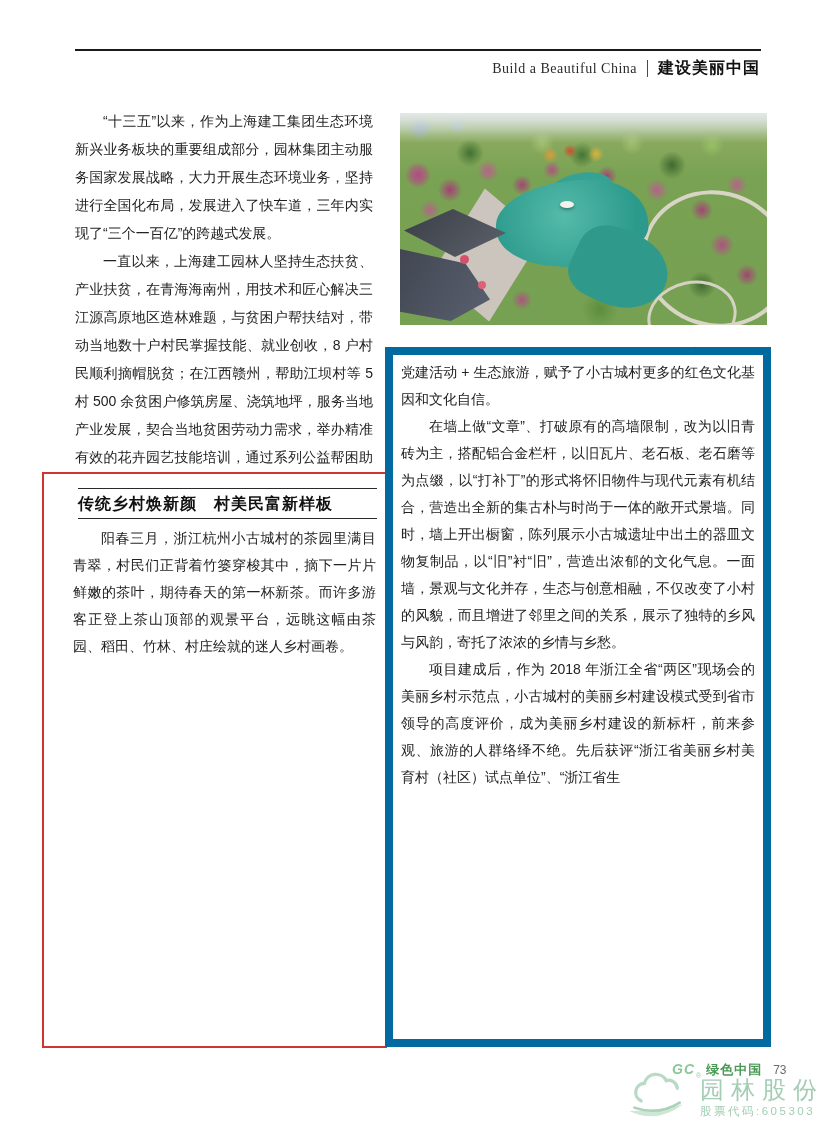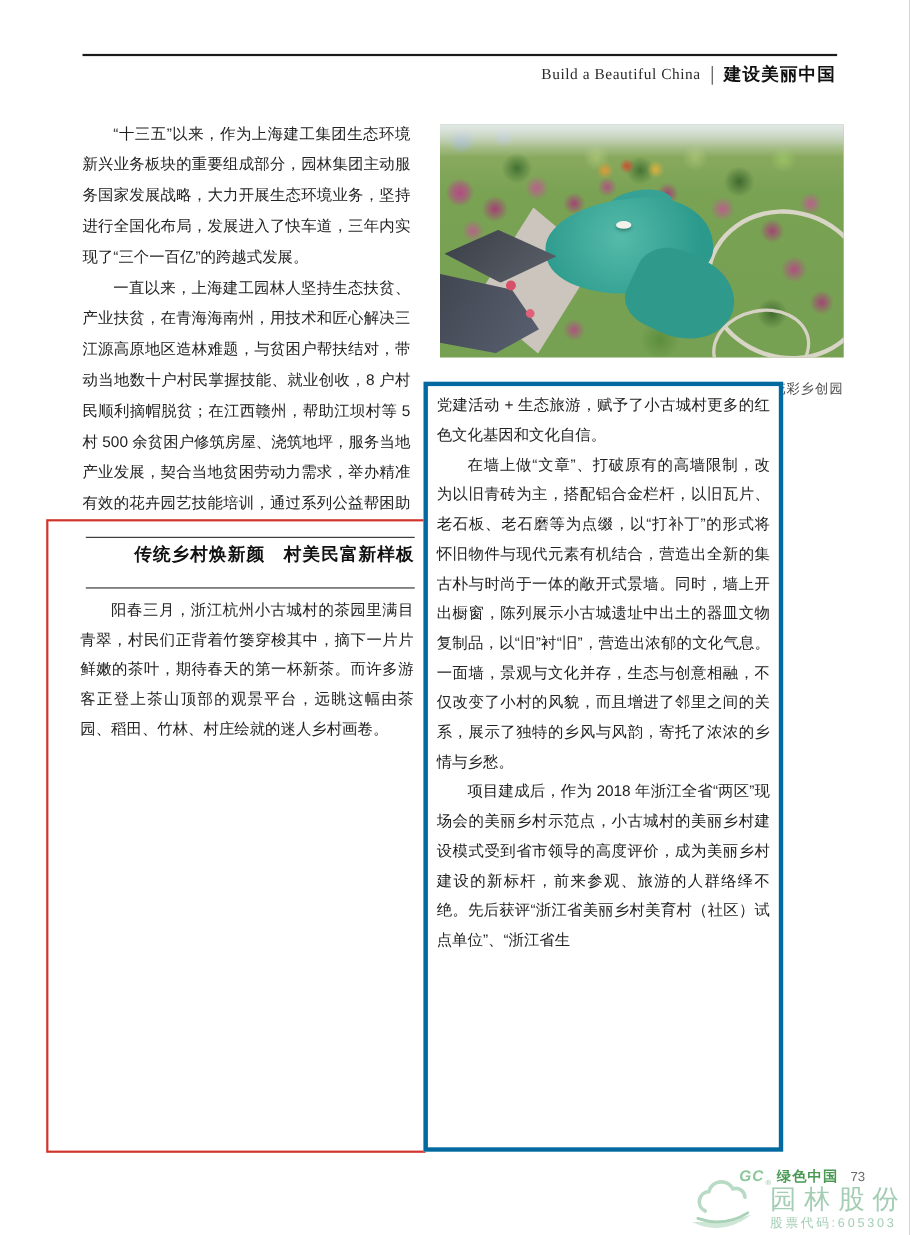--- a/index.html
+++ b/index.html
@@ -25,30 +25,30 @@
   .boxtext p.noindent { text-indent:0; }
 
   .left-col { position:absolute; left:75px; top:107px; width:298px; }
 
   
   .redbox-left {
     position:absolute; left:42px; top:472px; width:345px; height:576px;
     border:2px solid #d0342c; background:#fff;
   }
   .box-heading {
-    margin:14px 8px 0 34px; padding:5px 0 19px 0;
+    margin:14px 8px 0 34px; padding:5px 0 3px 0;
     border-top:1.5px solid #2a2a2a; border-bottom:1.5px solid #2a2a2a;
-    text-align:right; font-size:16px; font-weight:bold; color:#111; letter-spacing:1px;
+    text-align:left; font-size:16px; font-weight:bold; color:#111; letter-spacing:1px;
   }
   .redbox-left .boxtext { padding:6px 9px 0 29px; }
   .company-underline { border-bottom:2px solid #d0342c; padding-bottom:1px; }
 
   .redbox-right {
-    position:absolute; left:385px; top:347px; width:327px; height:700px;
-    border:4px solid #0369a1; background:#fff;
+    position:absolute; left:385px; top:347px; width:386px; height:700px;
+    border:8px solid #0369a1; background:#fff;
   }
   .redbox-right .boxtext { padding:4px 8px 0 8px; }
 
   
   .photo {
     position:absolute; left:400px; top:113px; width:367px; height:212px;
     overflow:hidden; background:linear-gradient(180deg,#b7c6ae 0%,#8cab60 10%,#79a253 30%,#76a052 100%);
   }
   .photo > div { position:absolute; }
   .ph-sky { left:0; top:0; width:100%; height:30px;

